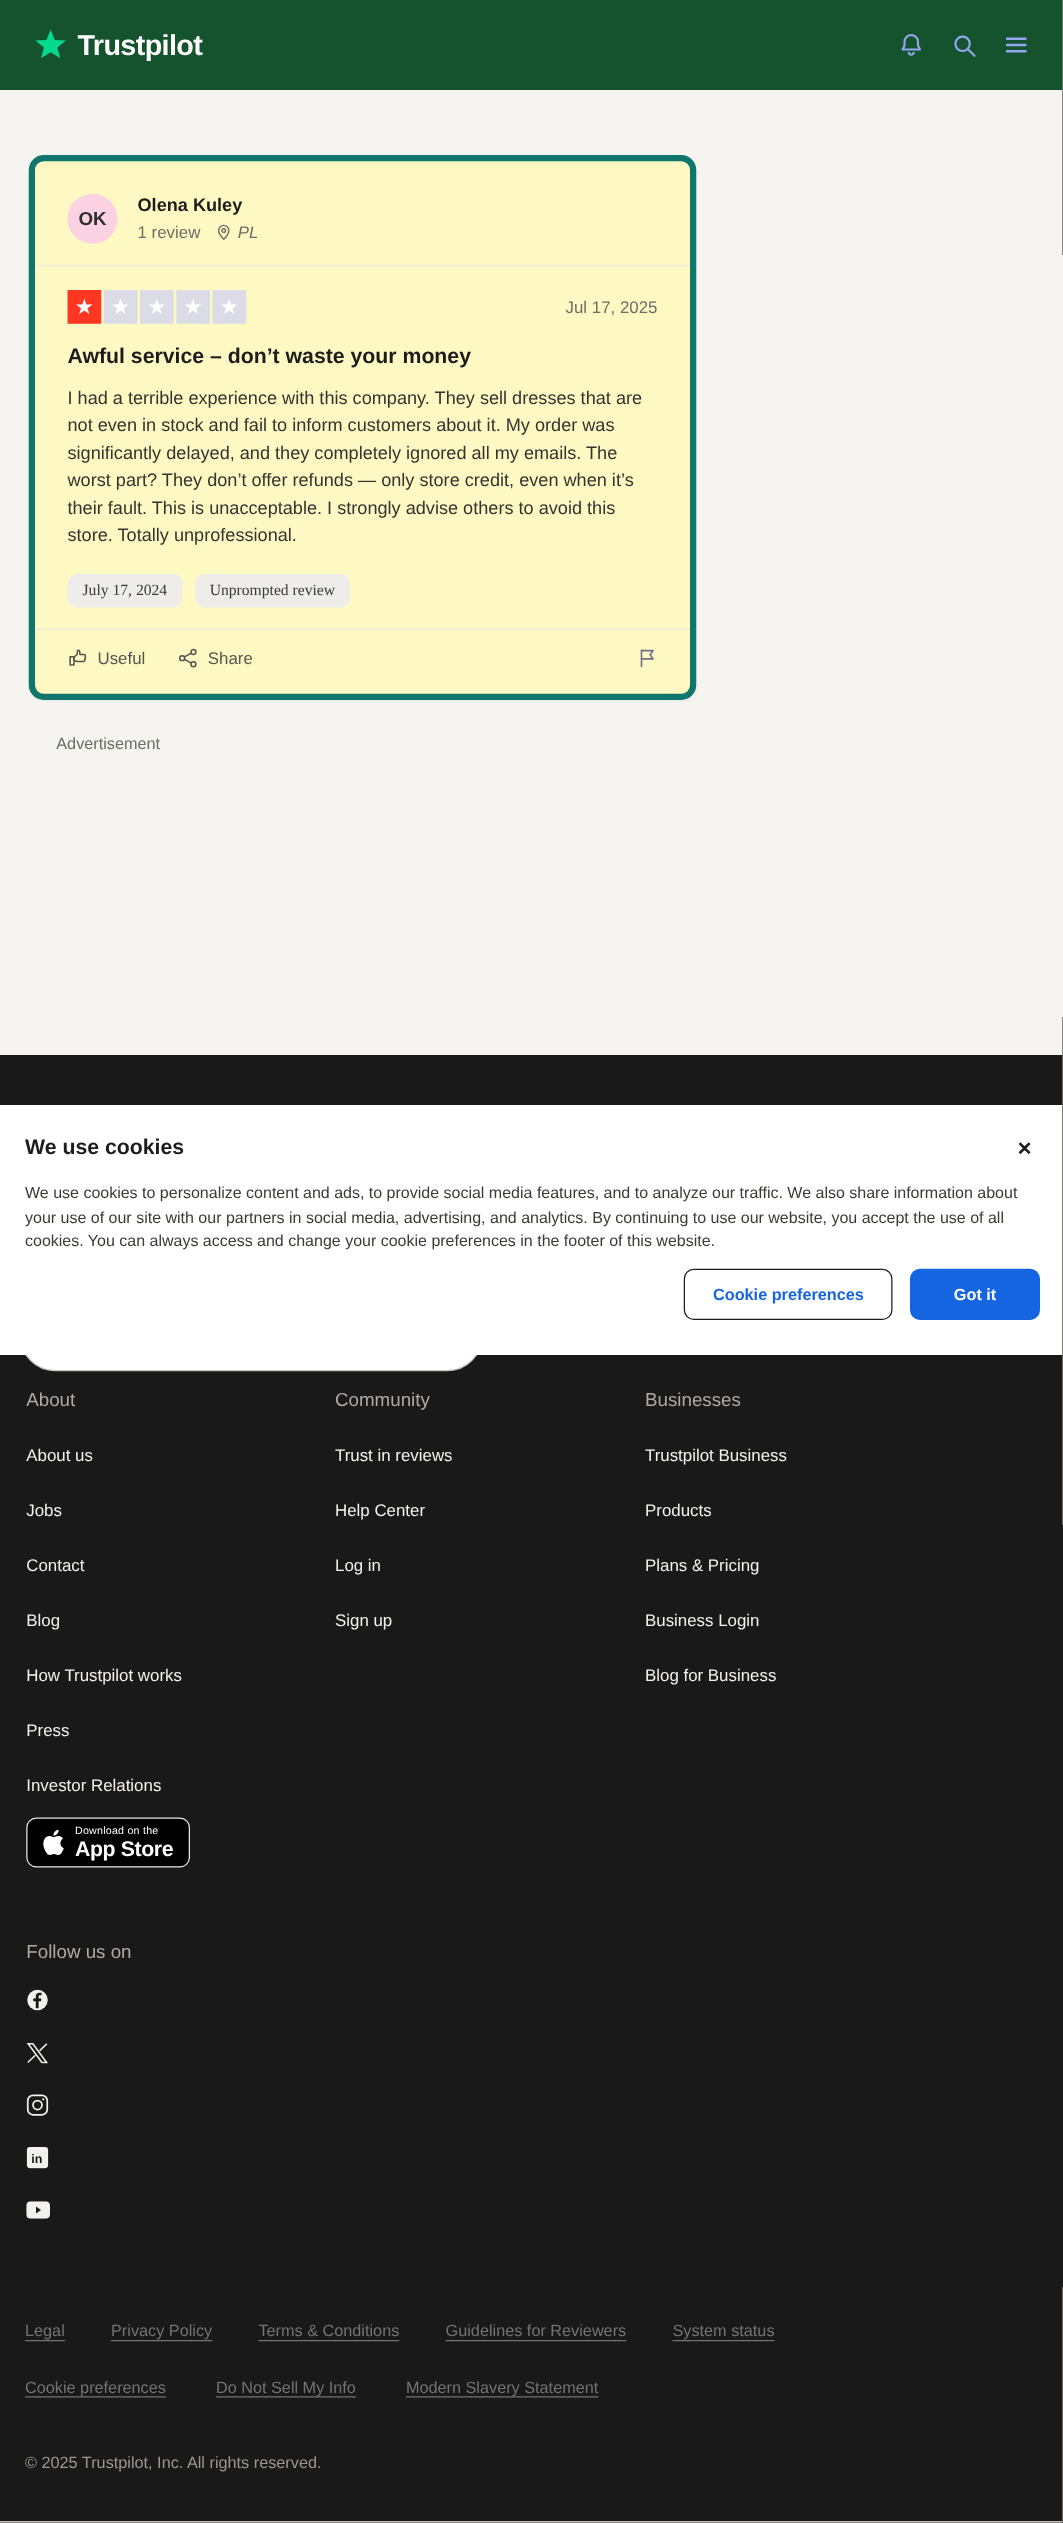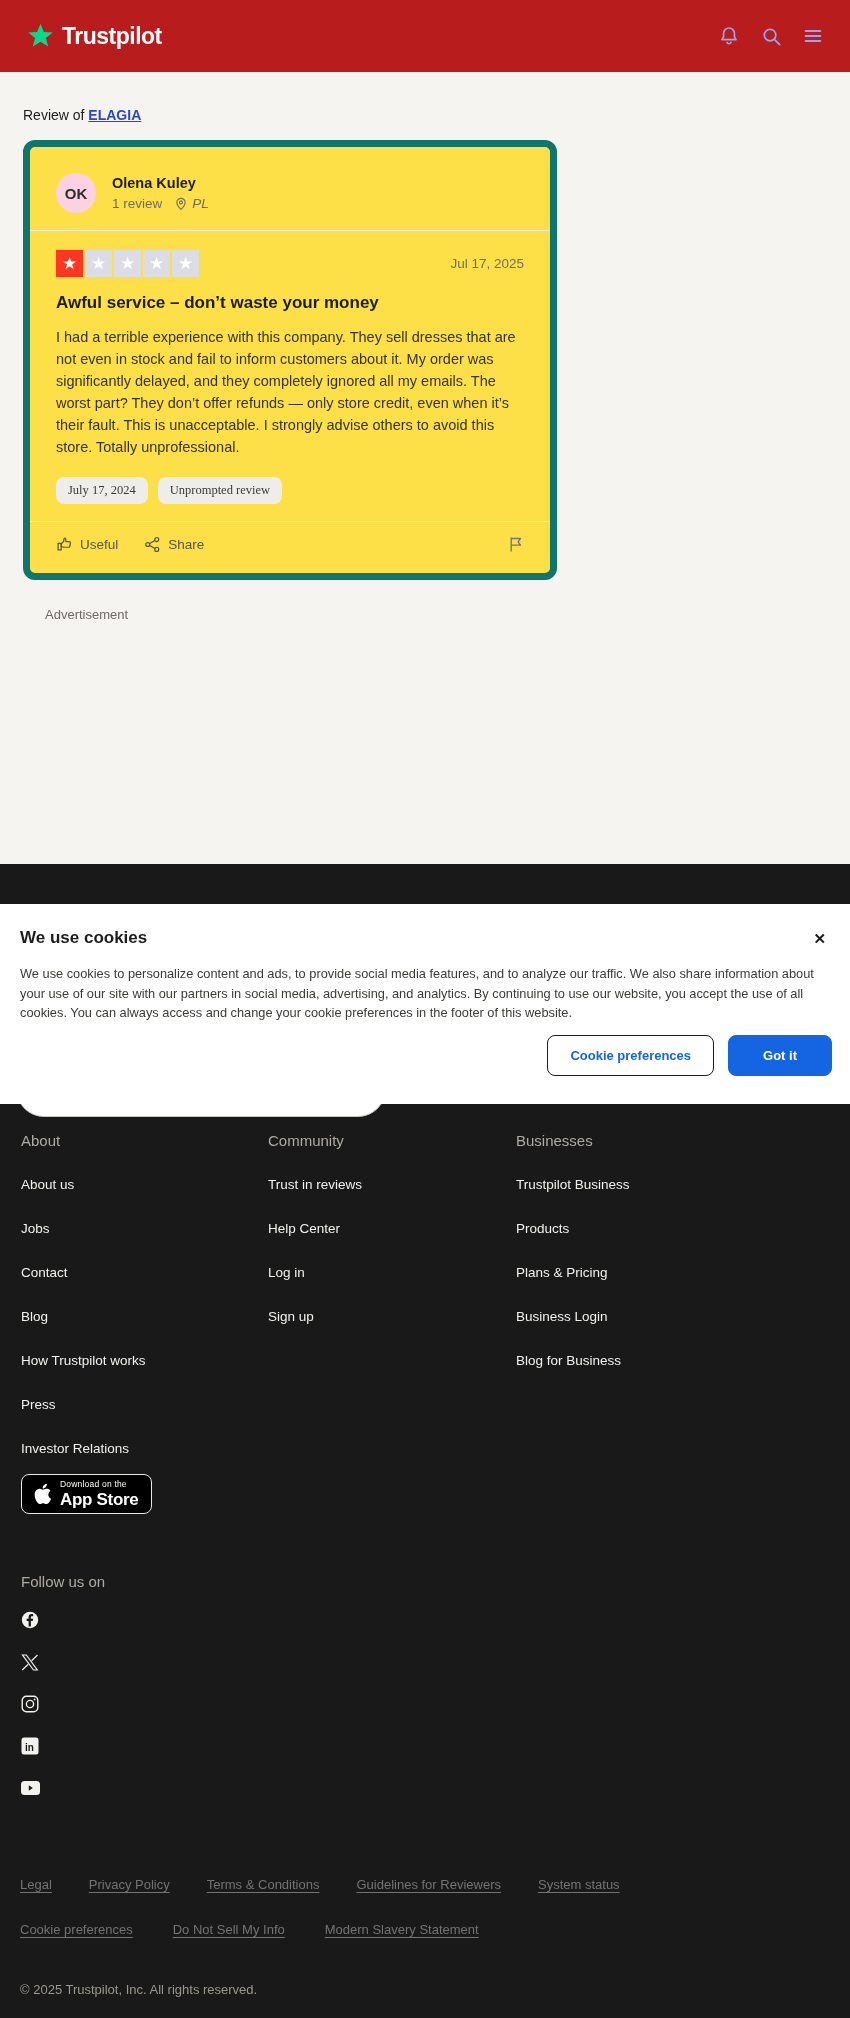--- a/index.html
+++ b/index.html
@@ -7,38 +7,38 @@
   body {
     font-family:"Liberation Sans", sans-serif;
     background:#f6f4f0;
     color:#1c1c1c;
     width:850px; height:2018px; overflow:hidden;
   }
   a { text-decoration:none; color:inherit; }
 
   
   .site-header {
-    height:72px; background:#b91c1c;
+    height:72px; background:#14532d;
     display:flex; align-items:center; justify-content:space-between;
     padding:0 24px 0 26px;
   }
   .brand { display:flex; align-items:center; gap:7px; cursor:pointer; }
   .brand-text { color:#fff; font-size:23px; font-weight:bold; letter-spacing:-0.5px; }
   .header-icons { display:flex; align-items:center; gap:16px; }
   .hicon { width:26px; height:26px; display:flex; align-items:center; justify-content:center; cursor:pointer; }
   .hicon svg { stroke:#93a7ef; }
 
   
   .page-body { padding-top:35px; }
   .breadcrumb { margin-left:23px; font-size:14px; color:#1c1c1c; }
   .breadcrumb a { color:#2b46c9; text-decoration:underline; font-weight:bold; }
 
   .review-card {
-    margin:17px 0 0 23px; width:534px; background:#fde047;
-    border:7px solid #0f766e; border-radius:12px;
+    margin:17px 0 0 23px; width:534px; background:#fef9c3;
+    border:5px solid #0f766e; border-radius:12px;
     padding:26px 26px 20px 26px;
     box-shadow:0 1px 2px rgba(0,0,0,0.03);
   }
   .reviewer-row { display:flex; align-items:center; gap:16px; }
   .avatar {
     width:40px; height:40px; border-radius:50%; background:#fbd2e2;
     display:flex; align-items:center; justify-content:center;
     font-size:15px; font-weight:bold; color:#2d2d2d; flex:0 0 auto;
   }
   .reviewer-meta .name { font-size:14.5px; font-weight:bold; margin-bottom:5px; }
@@ -159,24 +159,20 @@
           <line x1="4" y1="6.5" x2="20" y2="6.5"></line>
           <line x1="4" y1="12" x2="20" y2="12"></line>
           <line x1="4" y1="17.5" x2="20" y2="17.5"></line>
         </svg>
     </span>
   </div>
 </header>
 
 <main class="page-body">
 
-  <div class="breadcrumb">
-    <span>Review of</span>
-    <a href="#">ELAGIA</a>
-  </div>
 
   <article class="review-card">
     <div class="reviewer-row">
       <div class="avatar">OK</div>
       <div class="reviewer-meta">
         <div class="name">Olena Kuley</div>
         <div class="meta-line">
           <span>1 review</span>
           <span class="loc">
             <span style="display:flex;">

